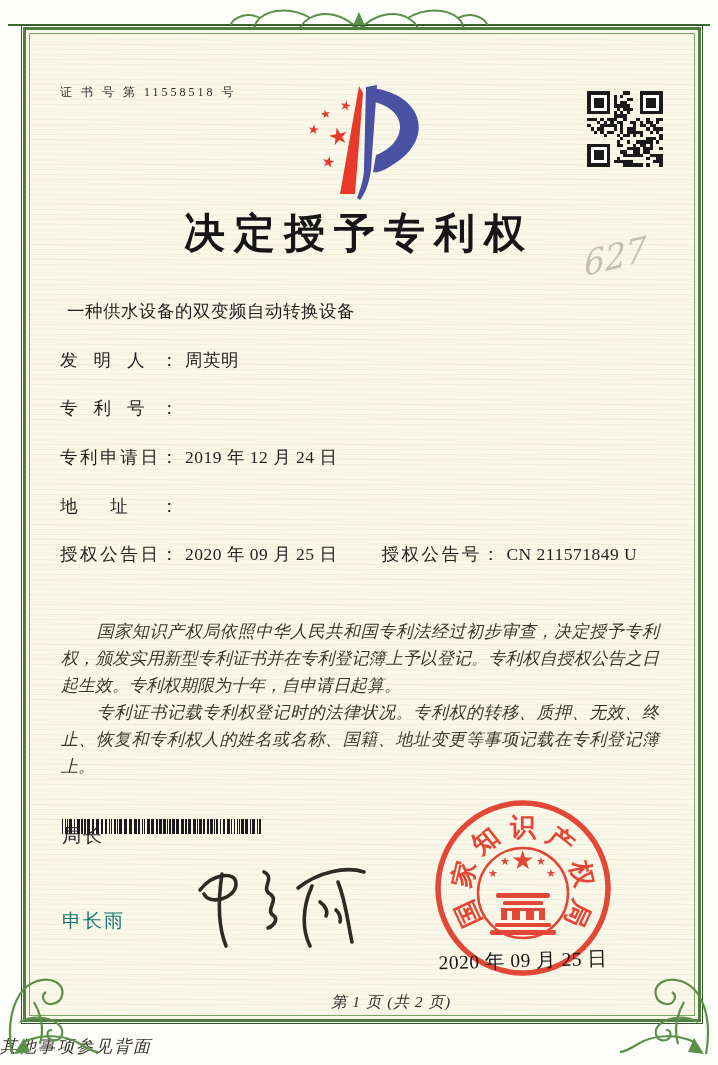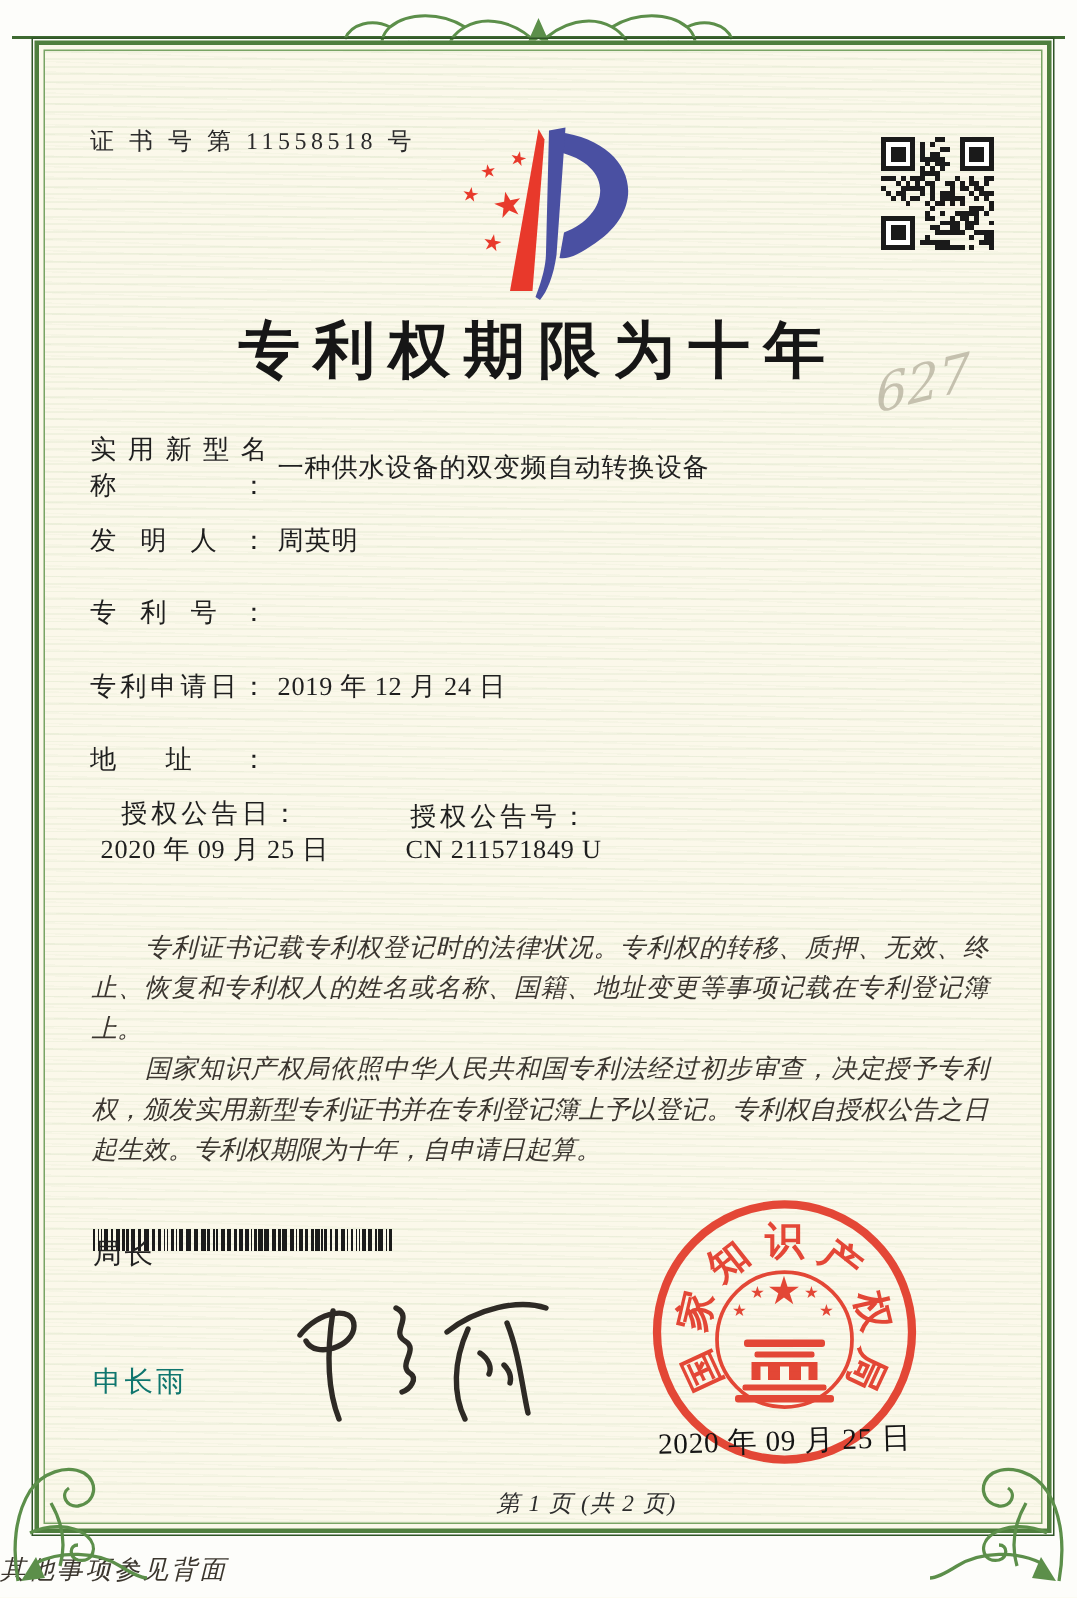--- a/index.html
+++ b/index.html
@@ -17,42 +17,42 @@
     box-sizing:border-box;
   }
   .frame-inner{
     position:absolute;inset:3px;border:1px solid #79a465;
     background:
       repeating-linear-gradient(0deg, rgba(146,186,125,.10) 0 1px, transparent 1px 5px),
       repeating-linear-gradient(2deg, rgba(160,195,140,.06) 0 1px, transparent 1px 7px);
   }
   
   .cert-no{
-    position:absolute;left:60px;top:84px;font-size:16px;letter-spacing:3px;color:#2b2b2b;
+    position:absolute;left:60px;top:84px;font-size:12px;letter-spacing:3px;color:#2b2b2b;
   }
   .logo{position:absolute;left:276px;top:84px;width:170px;height:120px;}
   .qr{position:absolute;left:584px;top:88px;width:82px;height:82px;}
   .title{
     position:absolute;left:0;top:206px;width:718px;text-align:center;
     font-size:41px;font-weight:bold;letter-spacing:9px;color:#161616;
   }
   .pencil{
     position:absolute;left:583px;top:236px;font-size:34px;color:#aaa591;opacity:.65;
     transform:rotate(-14deg) skewX(-12deg);font-style:italic;
     font-family:"DejaVu Serif",serif;
   }
   
   .fields{position:absolute;left:60px;top:287px;width:600px;}
   .frow{height:48.6px;display:flex;align-items:center;font-size:17.5px;color:#1f1f1f;}
   .flabel{
     display:inline-block;width:118px;text-align:justify;text-align-last:justify;
     flex:0 0 auto;
   }
   .fvalue{margin-left:7px;letter-spacing:.5px;white-space:nowrap;}
-  .fgroup{display:flex;align-items:center;flex-direction:column;}
+  .fgroup{display:flex;align-items:center;}
   .fgroup.second{margin-left:44px;}
   
   .paras{position:absolute;left:61px;top:619px;width:598px;font-size:17px;
     line-height:26.9px;color:#3b3630;text-align:justify;}
   .paras p{margin:0;text-indent:2.1em;font-style:italic;}
   
   .barcode{position:absolute;left:62px;top:819px;width:200px;height:15px;}
   .sig-title{position:absolute;left:62px;top:823px;font-size:19px;color:#222;letter-spacing:2px;}
   .sig-name{position:absolute;left:62px;top:908px;font-size:19px;color:#0f766e;letter-spacing:2px;}
   .sig-hand{position:absolute;left:160px;top:854px;width:225px;height:100px;}
@@ -276,27 +276,26 @@
       <rect x="2" y="2" width="5" height="5" fill="#fff"></rect>
       <rect x="3" y="3" width="3" height="3" fill="#1a1a1a"></rect>
       <rect x="17" y="1" width="7" height="7" fill="#1a1a1a"></rect>
       <rect x="18" y="2" width="5" height="5" fill="#fff"></rect>
       <rect x="19" y="3" width="3" height="3" fill="#1a1a1a"></rect>
       <rect x="1" y="17" width="7" height="7" fill="#1a1a1a"></rect>
       <rect x="2" y="18" width="5" height="5" fill="#fff"></rect>
       <rect x="3" y="19" width="3" height="3" fill="#1a1a1a"></rect>
     </svg>
 
-  <div class="title">专利权期限为十年</div>
+  <div class="title">决定授予专利权</div>
 
   <div class="pencil">627</div>
 
   <div class="fields">
     <div class="frow">
-      <span class="flabel">实用新型名称：</span>
       <span class="fvalue">一种供水设备的双变频自动转换设备</span>
     </div>
     <div class="frow">
       <span class="flabel">发明人：</span>
       <span class="fvalue">周英明</span>
     </div>
     <div class="frow">
       <span class="flabel">专利号：</span>
     </div>
     <div class="frow">
@@ -312,22 +311,22 @@
         <span class="fvalue">2020 年 09 月 25 日</span>
       </span>
       <span class="fgroup second">
         <span class="flabel">授权公告号：</span>
         <span class="fvalue">CN 211571849 U</span>
       </span>
     </div>
   </div>
 
   <div class="paras">
+    <p>国家知识产权局依照中华人民共和国专利法经过初步审查，决定授予专利权，颁发实用新型专利证书并在专利登记簿上予以登记。专利权自授权公告之日起生效。专利权期限为十年，自申请日起算。</p>
     <p>专利证书记载专利权登记时的法律状况。专利权的转移、质押、无效、终止、恢复和专利权人的姓名或名称、国籍、地址变更等事项记载在专利登记簿上。</p>
-    <p>国家知识产权局依照中华人民共和国专利法经过初步审查，决定授予专利权，颁发实用新型专利证书并在专利登记簿上予以登记。专利权自授权公告之日起生效。专利权期限为十年，自申请日起算。</p>
   </div>
 
   <svg class="barcode" id="barcode-svg" viewBox="0 0 200 15" preserveAspectRatio="none" shape-rendering="crispEdges">
       <rect x="0" y="0" width="1" height="15" fill="#1b1b1b"></rect>
       <rect x="3" y="0" width="1" height="15" fill="#1b1b1b"></rect>
       <rect x="5" y="0" width="1" height="15" fill="#1b1b1b"></rect>
       <rect x="7" y="0" width="3" height="15" fill="#1b1b1b"></rect>
       <rect x="12" y="0" width="1" height="15" fill="#1b1b1b"></rect>
       <rect x="15" y="0" width="3" height="15" fill="#1b1b1b"></rect>
       <rect x="19" y="0" width="2" height="15" fill="#1b1b1b"></rect>

